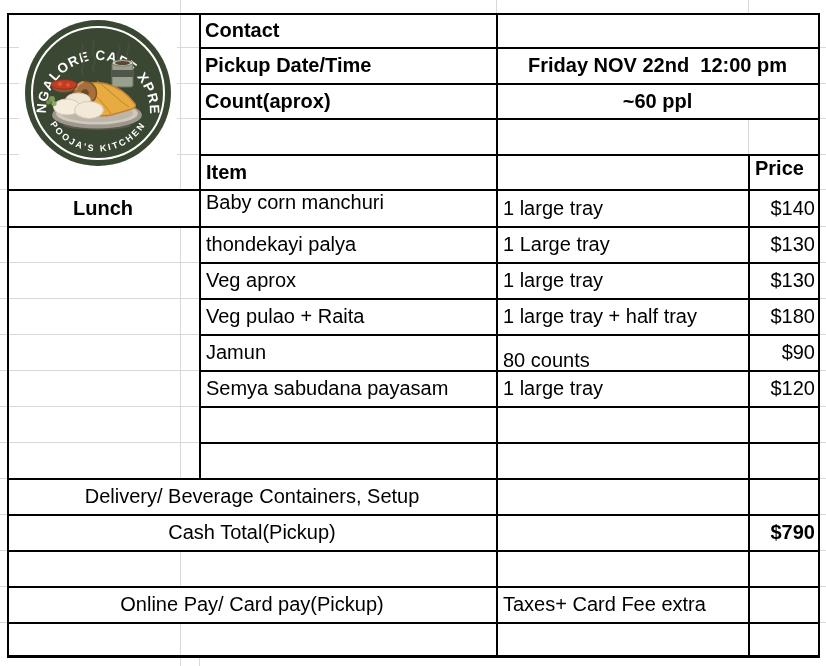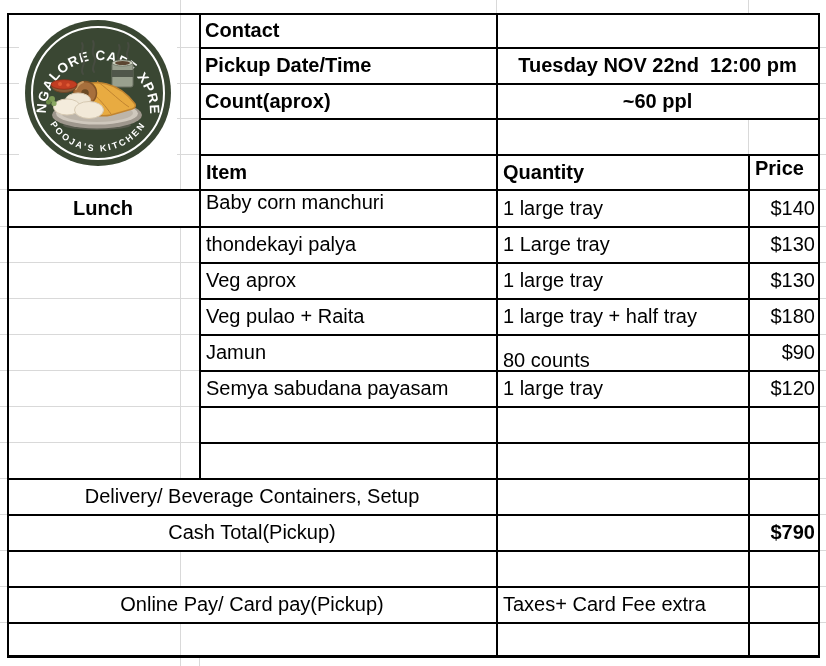--- a/index.html
+++ b/index.html
@@ -166,26 +166,25 @@
   <div class="tl" style="left:7px;top:622px;width:813px;height:2px"></div>
   <div class="tl" style="left:7px;top:655px;width:813px;height:3px"></div>
   <div class="tl" style="left:7px;top:13px;width:2px;height:645px"></div>
   <div class="tl" style="left:199px;top:13px;width:2px;height:466px"></div>
   <div class="tl" style="left:496px;top:13px;width:2px;height:645px"></div>
   <div class="tl" style="left:748px;top:154px;width:2px;height:504px"></div>
   <div class="tl" style="left:818px;top:13px;width:2px;height:645px"></div>
 
   <div class="cell b" style="left:205px;top:14px;width:290px;height:33px">Contact</div>
   <div class="cell b" style="left:205px;top:48px;width:290px;height:35px">Pickup Date/Time</div>
-  <div class="cell b ctr" style="left:497px;top:48px;width:321px;height:35px;font-size:20px">Tuesday NOV 22nd  12:00 pm</div>
+  <div class="cell b ctr" style="left:497px;top:48px;width:321px;height:35px;font-size:20px">Friday NOV 22nd  12:00 pm</div>
   <div class="cell b" style="left:205px;top:84px;width:290px;height:34px">Count(aprox)</div>
   <div class="cell b ctr" style="left:497px;top:84px;width:321px;height:34px">~60 ppl</div>
 
   <div class="cell b" style="left:206px;top:155px;width:288px;height:34px">Item</div>
-  <div class="cell b" style="left:503px;top:155px;width:243px;height:34px">Quantity</div>
   <div class="cell b" style="left:755px;top:155px;width:60px;height:26px">Price</div>
 
   <div class="cell b ctr" style="left:8px;top:190px;width:190px;height:36px">Lunch</div>
 
   <div>
     <div class="cell" style="left:206px;top:190px;width:288px;height:24px">Baby corn manchuri</div>
     <div class="cell" style="left:503px;top:190px;width:243px;height:36px">1 large tray</div>
     <div class="cell rt" style="left:749px;top:190px;width:66px;height:36px;padding-right:5px">$140</div>
   </div>
   <div>

